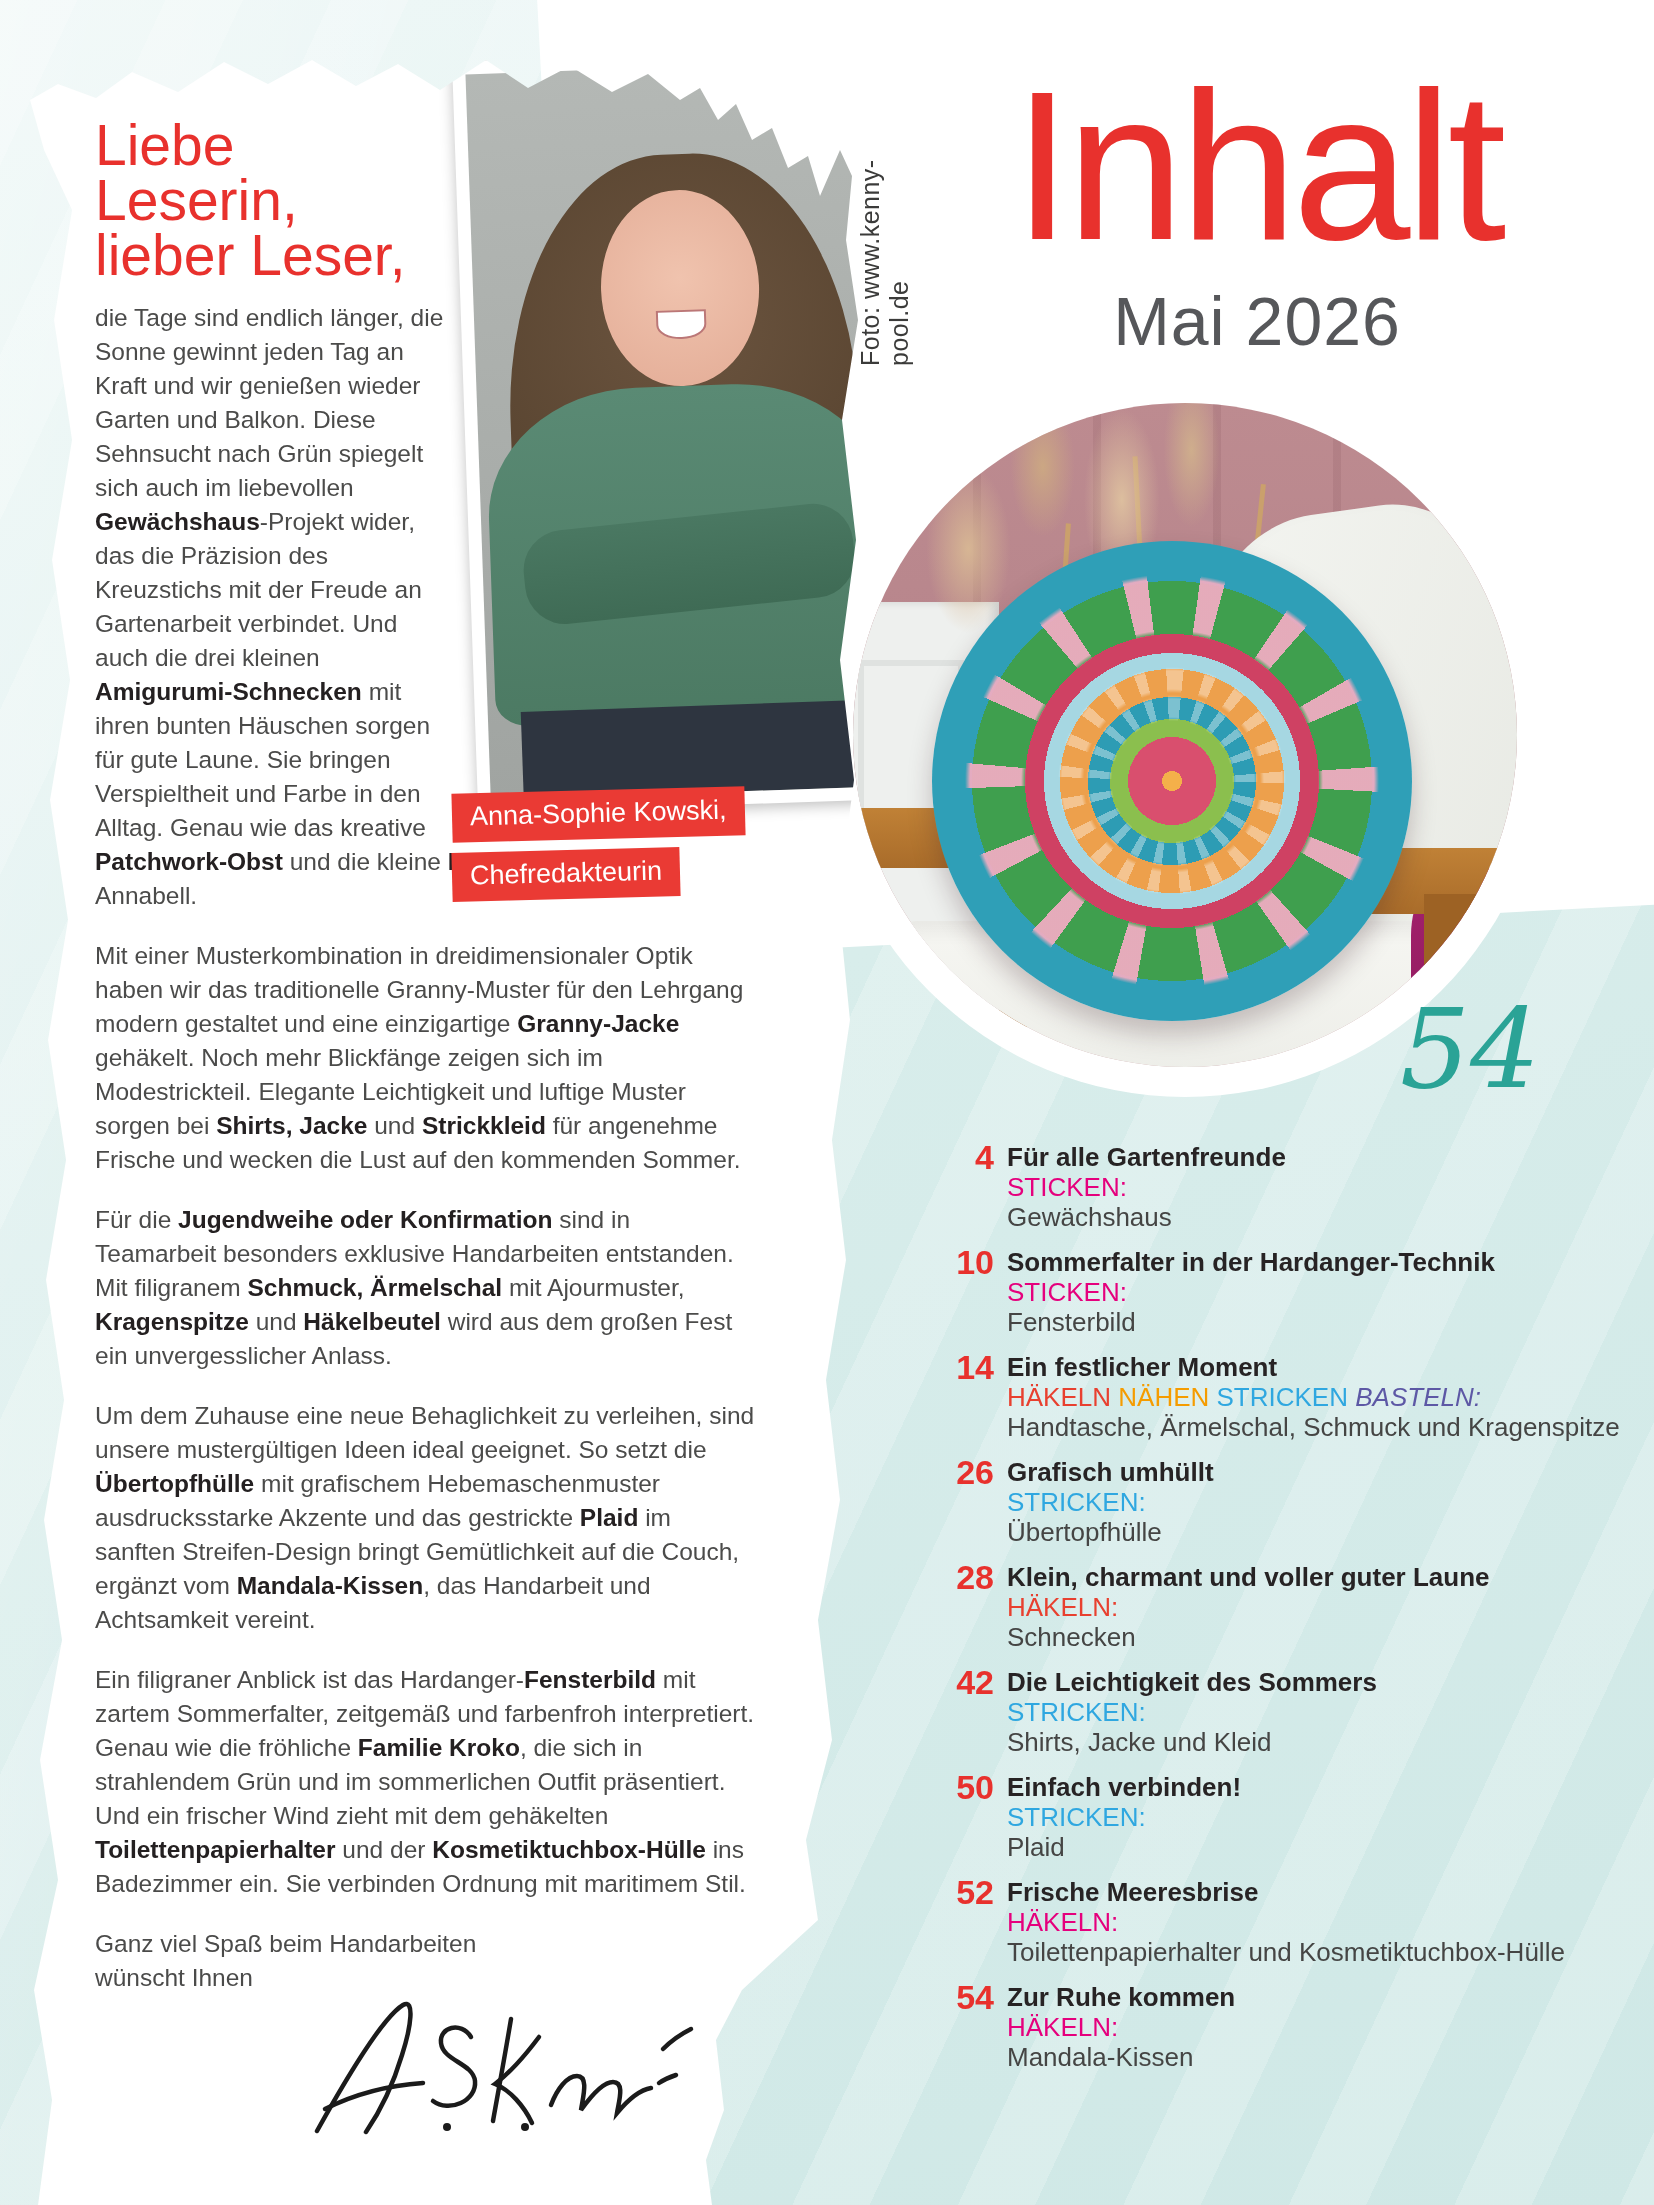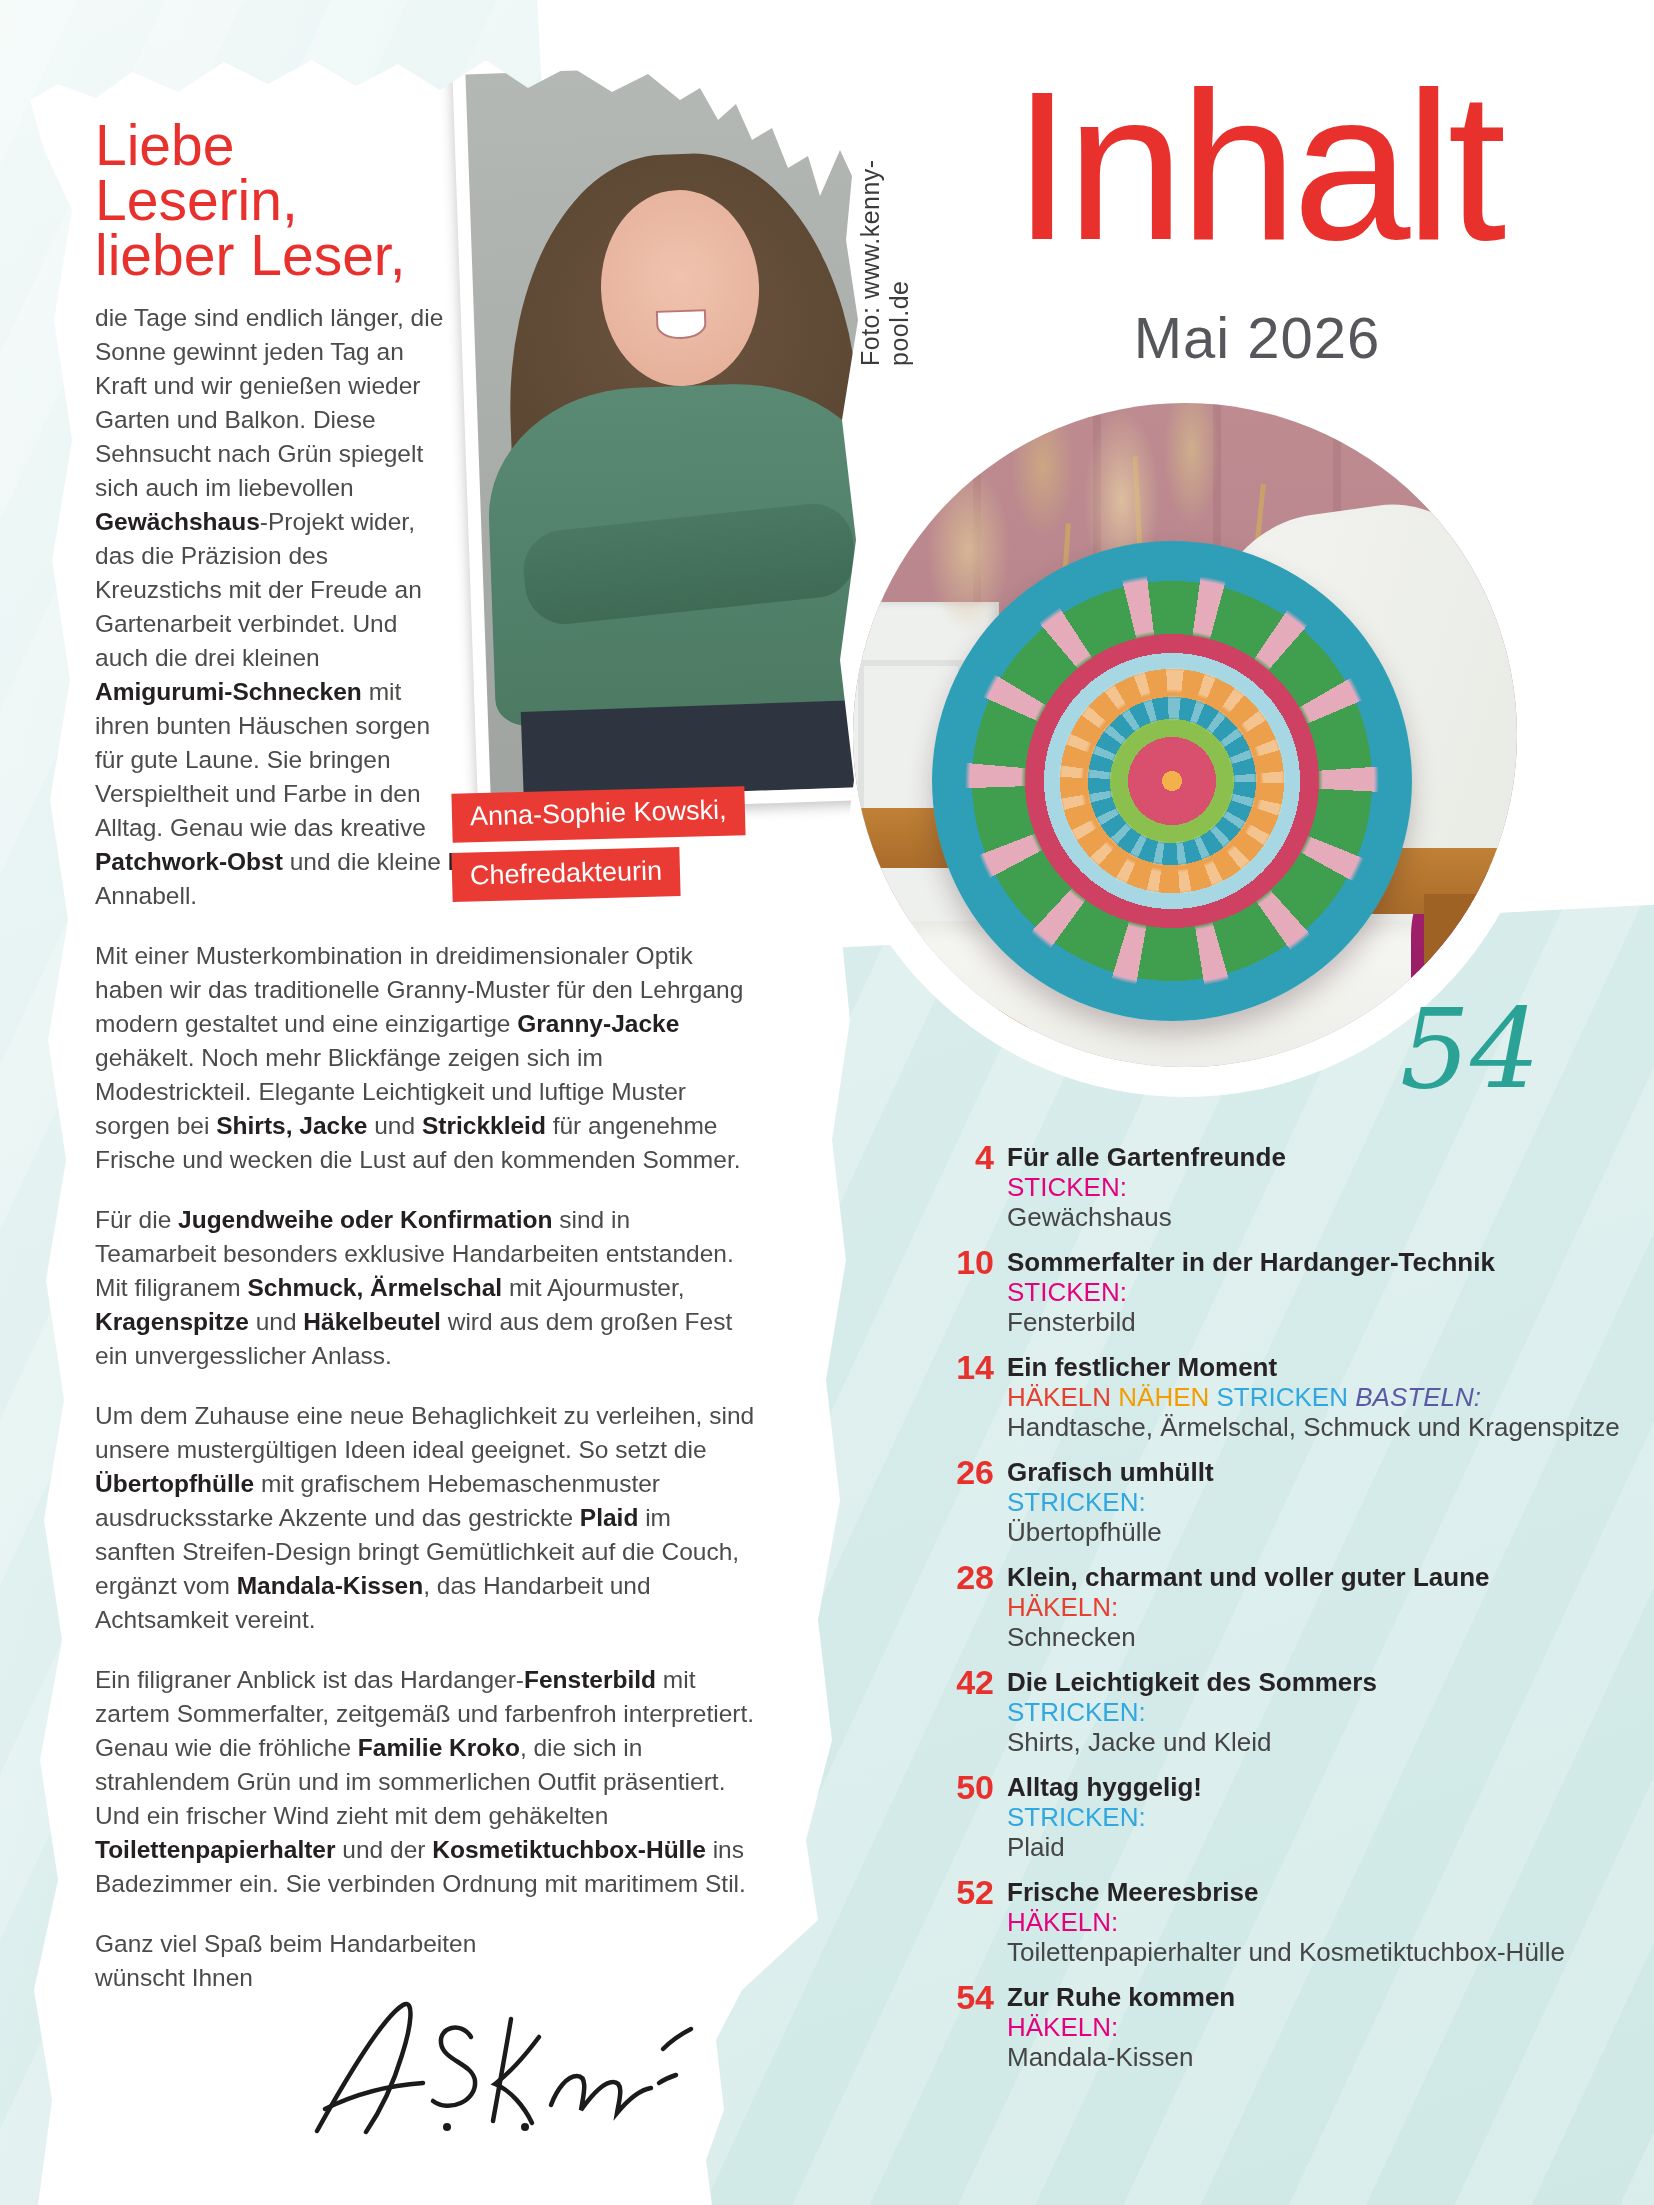--- a/index.html
+++ b/index.html
@@ -41,22 +41,22 @@
     padding:10px 18px 12px 18px;transform:rotate(-1.5deg);white-space:nowrap;}
   .caption1{left:452px;top:790px;}
   .caption2{left:452px;top:850px;}
   .signature{position:absolute;left:295px;top:1985px;}
   
   .credit{position:absolute;left:856px;top:76px;height:290px;writing-mode:vertical-rl;transform:rotate(180deg);
     font-size:25px;color:#3b3b3a;letter-spacing:.5px;}
   
   .inhalt{position:absolute;left:860px;top:52px;width:794px;margin:0;text-align:center;
     font-size:212px;line-height:1.08;font-weight:400;color:#e8312d;letter-spacing:-5px;}
-  .inhalt-sub{position:absolute;left:860px;top:304px;width:794px;text-align:center;
-    font-size:58px;color:#56575a;letter-spacing:1px;}
+  .inhalt-sub{position:absolute;left:860px;top:282px;width:794px;text-align:center;
+    font-size:68px;color:#56575a;letter-spacing:1px;}
   
   .scene{position:absolute;left:853px;top:403px;width:664px;height:664px;border-radius:50%;overflow:hidden;
     background:linear-gradient(#bd8b90,#b5838a 55%,#c9a3a6);}
   .wall-stripes{position:absolute;inset:0;background:repeating-linear-gradient(90deg,rgba(90,40,50,.10) 0 8px,rgba(0,0,0,0) 8px 120px);}
   .door{position:absolute;left:-4%;top:30%;width:26%;height:72%;background:#eef0ee;box-shadow:inset -6px 0 10px rgba(0,0,0,.12);}
   .door-panel{position:absolute;left:18%;top:12%;width:55%;height:34%;border:6px solid #dfe2e0;}
   .pampas{position:absolute;left:2%;top:-4%;width:70%;height:62%;
     background:
       radial-gradient(ellipse 60px 120px at 22% 42%,rgba(216,184,148,.95),rgba(216,184,148,0) 70%),
       radial-gradient(ellipse 46px 100px at 38% 22%,rgba(205,170,130,.9),rgba(205,170,130,0) 70%),
@@ -190,21 +190,21 @@
         <div class="toc-num">42</div>
         <div class="toc-text">
           <div class="toc-title">Die Leichtigkeit des Sommers</div>
           <div class="toc-cats"><span style="color: rgb(47, 167, 224);">STRICKEN:</span></div>
           <div class="toc-subject">Shirts, Jacke und Kleid</div>
         </div>
       </div>
       <div class="toc-entry">
         <div class="toc-num">50</div>
         <div class="toc-text">
-          <div class="toc-title">Alltag hyggelig!</div>
+          <div class="toc-title">Einfach verbinden!</div>
           <div class="toc-cats"><span style="color: rgb(47, 167, 224);">STRICKEN:</span></div>
           <div class="toc-subject">Plaid</div>
         </div>
       </div>
       <div class="toc-entry">
         <div class="toc-num">52</div>
         <div class="toc-text">
           <div class="toc-title">Frische Meeresbrise</div>
           <div class="toc-cats"><span style="color: rgb(229, 0, 125);">HÄKELN:</span></div>
           <div class="toc-subject">Toilettenpapierhalter und Kosmetiktuchbox-Hülle</div>

